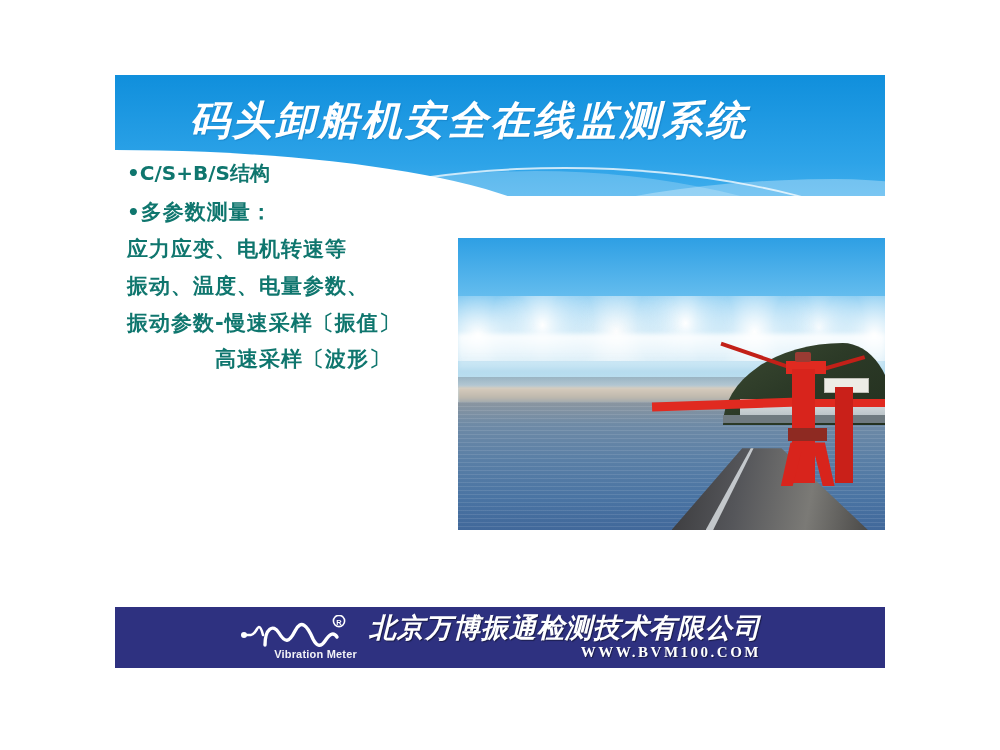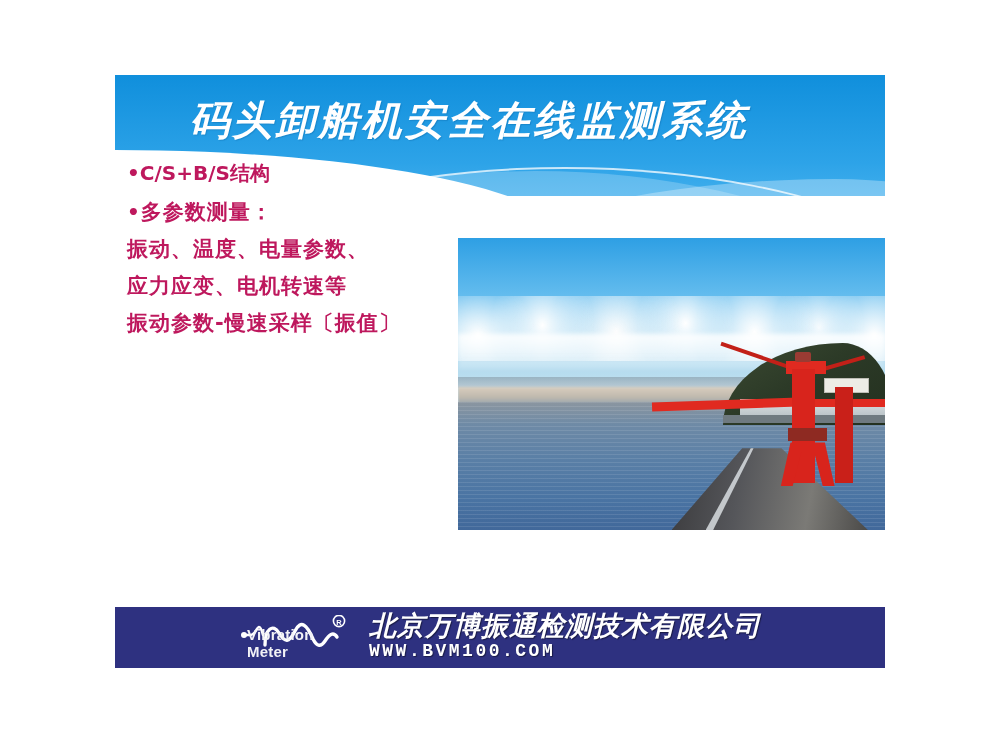--- a/index.html
+++ b/index.html
@@ -109,21 +109,21 @@
     text-shadow: 1px 1px 1px rgba(0,80,140,0.25);
     white-space: nowrap;
   }
 
   
   .body-text {
     position: absolute;
     left: 127px;
     top: 163px;
     width: 360px;
-    color: #be185d;
+    color: #0f766e;
     font-family: "DejaVu Sans", "Liberation Sans", sans-serif;
     font-weight: bold;
   }
   .line {
     white-space: nowrap;
     line-height: 1.0;
   }
   .line-bullet-1 {
     font-size: 20px;
     letter-spacing: 0px;
@@ -348,46 +348,46 @@
     width: 120px;
     height: 46px;
     flex: 0 0 auto;
   }
   .logo-block svg { display: block; }
   .logo-caption {
     position: absolute;
     left: 8px;
     bottom: 1px;
     width: 110px;
-    text-align: left;
+    text-align: right;
     color: #F2F2F6;
     font-family: "Liberation Sans", sans-serif;
-    font-size: 15px;
+    font-size: 11px;
     font-weight: bold;
     letter-spacing: 0.2px;
   }
   .footer-text { flex: 0 0 auto; }
   .company-cn {
     color: #ffffff;
     font-family: "DejaVu Sans", "Liberation Sans", sans-serif;
     font-size: 27px;
     font-weight: bold;
     font-style: italic;
     letter-spacing: 1px;
     line-height: 1.05;
     text-shadow: 1px 1px 1px rgba(0,0,0,0.45);
     white-space: nowrap;
   }
   .company-url {
     color: #ffffff;
-    font-family: Liberation Mono, monospace;
-    font-size: 18px;
+    font-family: Liberation Serif, serif;
+    font-size: 15px;
     font-weight: bold;
     letter-spacing: 2.5px;
-    text-align: left;
+    text-align: right;
     line-height: 1.2;
     margin-top: 1px;
     text-shadow: 1px 1px 1px rgba(0,0,0,0.45);
     white-space: nowrap;
   }
 </style>
 </head>
 <body>
 
 <div id="slide">
@@ -407,27 +407,30 @@
   <div class="slide-title">码头卸船机安全在线监测系统</div>
 
   <div class="body-text">
     <div class="line line-bullet-1">
       <span class="dot">•</span><span>C/S+B/S结构</span>
     </div>
     <div class="line line-cjk">
       <span class="dot">•</span><span>多参数测量：</span>
     </div>
     <div class="line line-cjk">
+      <span>应力应变、电机转速等</span>
+    </div>
+    <div class="line line-cjk">
       <span>振动、温度、电量参数、</span>
-    </div>
-    <div class="line line-cjk">
-      <span>应力应变、电机转速等</span>
     </div>
     <div class="line line-cjk tight">
       <span>振动参数-慢速采样〔振值〕</span>
+    </div>
+    <div class="line line-cjk line-indent">
+      <span>高速采样〔波形〕</span>
     </div>
   </div>
 
   <div class="photo">
     <div class="sky"></div>
     <div class="cloudband"></div>
     <div class="cloudband2"></div>
     <div class="farhills"></div>
     <div class="horizon-haze"></div>
     <div class="sea"></div>

